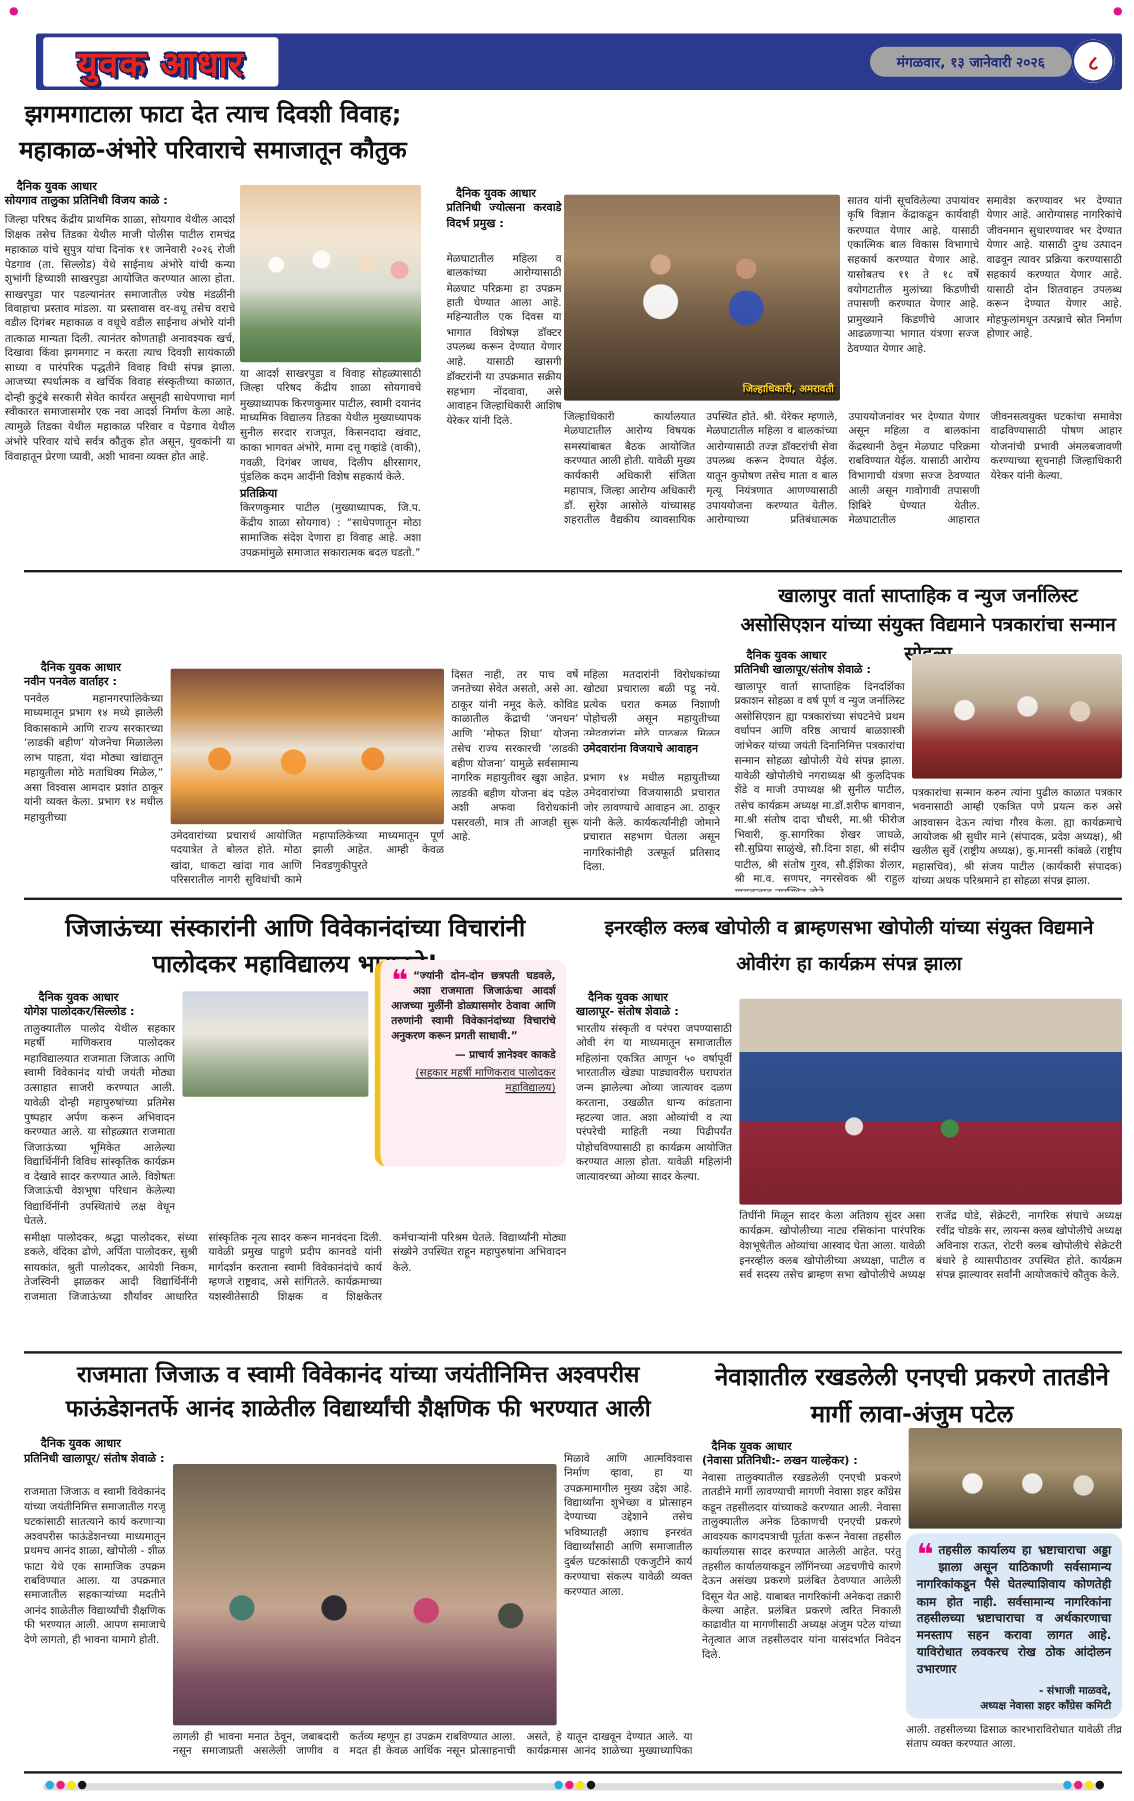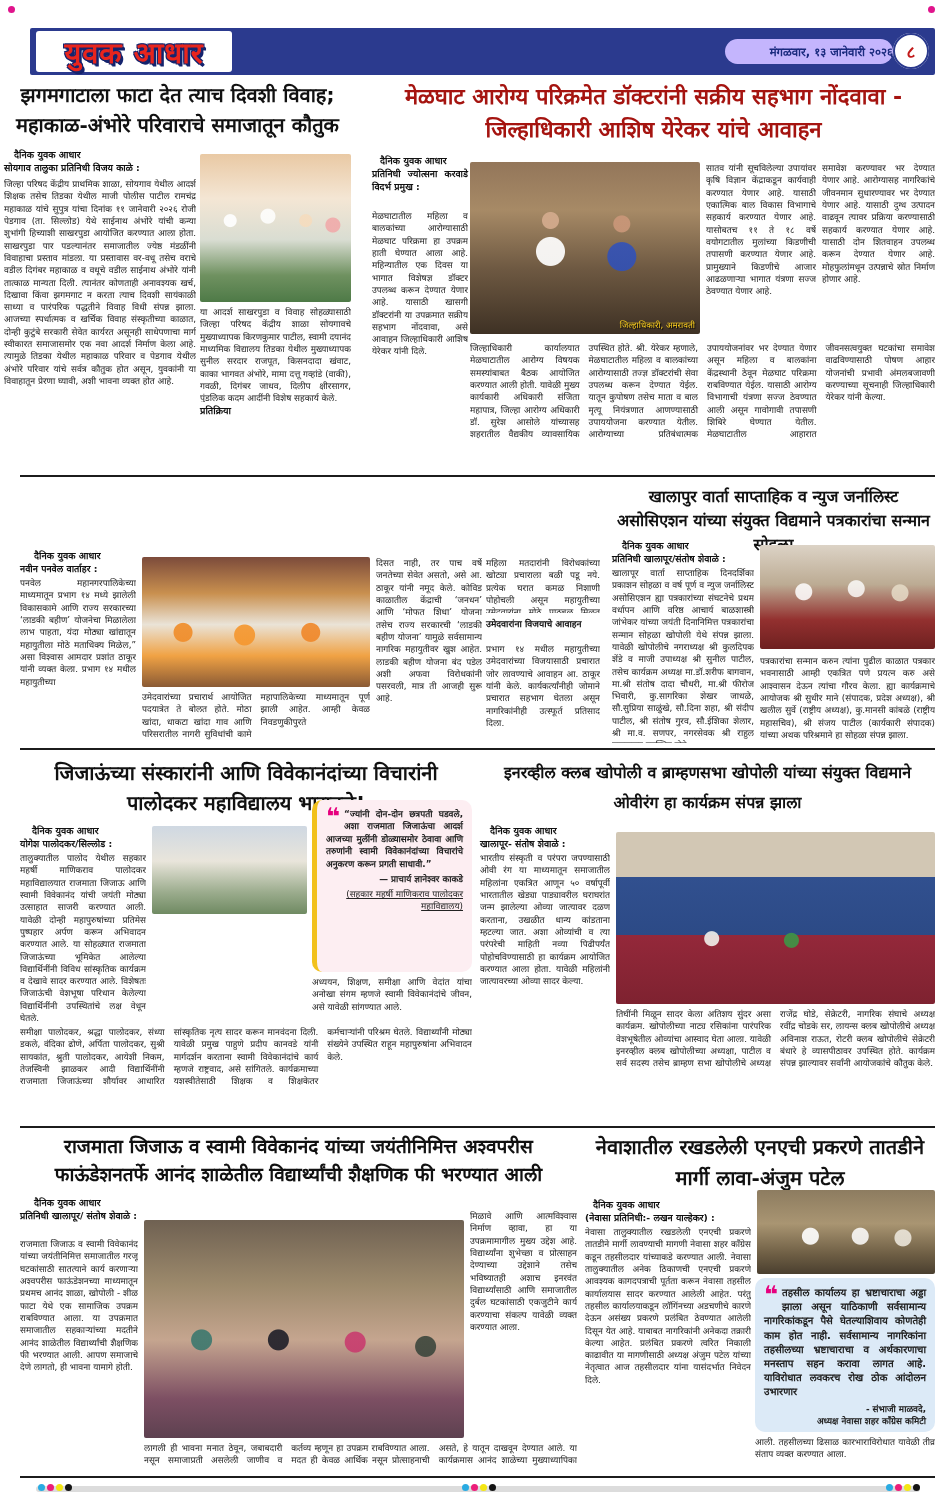--- a/index.html
+++ b/index.html
@@ -5,22 +5,22 @@
   html,body{margin:0;padding:0;background:#f2f2f2;}
   .page{position:relative;width:945px;height:1501px;background:#ffffff;overflow:hidden;
         font-family:"DejaVu Sans","Liberation Sans",sans-serif;color:#1c1c1c;}
   .abs{position:absolute;}
   
   .band{position:absolute;left:30px;top:28px;width:905px;height:47px;background:#2b3a8e;border-radius:2px;}
   .logo-box{position:absolute;left:6px;top:3px;width:196px;height:41px;background:#ffffff;border-radius:3px;
             display:flex;align-items:center;justify-content:center;}
   .logo-text{font-size:29px;font-weight:900;color:#e8251d;letter-spacing:1px;white-space:nowrap;
              text-shadow:1.5px 1.5px 0 #15246e,-1px -1px 0 #15246e,1px -1px 0 #15246e,-1px 1px 0 #15246e,2.5px 2.5px 0 #15246e;}
-  .date-pill{position:absolute;right:42px;top:11px;width:168px;height:25px;background:#c4b5fd;border-radius:13px;
-             display:flex;align-items:center;justify-content:flex-end;font-size:11.5px;font-weight:bold;color:#1a2a7e;}
+  .date-pill{position:absolute;right:42px;top:11px;width:168px;height:25px;background:#a3a3a3;border-radius:13px;
+             display:flex;align-items:center;justify-content:center;font-size:11.5px;font-weight:bold;color:#1a2a7e;}
   .page-badge{position:absolute;right:6px;top:5px;width:36px;height:36px;background:#ffffff;border-radius:50%;
               display:flex;align-items:center;justify-content:center;font-size:17px;font-weight:900;color:#c21a1a;box-shadow:0 0 0 2px #2b3a8e inset;}
   
   .rule{position:absolute;left:20px;width:915px;height:2px;background:#1c1c1c;}
   
   .hl{position:absolute;left:0;top:0;width:100%;text-align:center;font-weight:bold;color:#111;}
   .hl-red{color:#a51410;}
   .paper{position:absolute;font-size:9.5px;font-weight:bold;color:#111;white-space:nowrap;}
   .byl{position:absolute;font-size:9.3px;font-weight:bold;color:#111;line-height:1.35;text-align:justify;}
   .t{position:absolute;font-size:8.8px;line-height:1.4;text-align:justify;color:#222;overflow:hidden;}
@@ -65,21 +65,21 @@
        radial-gradient(circle at 18% 55%, rgba(60,120,110,.9) 10px, transparent 11px),
        radial-gradient(circle at 42% 55%, rgba(30,30,40,.9) 10px, transparent 11px),
        radial-gradient(circle at 66% 56%, rgba(200,60,110,.9) 10px, transparent 11px),
        radial-gradient(circle at 88% 58%, rgba(60,70,60,.9) 10px, transparent 11px),
        linear-gradient(180deg,#6f6152 0%,#9d8a6c 30%,#c5a58f 55%,#7d4f63 82%,#5d4150 100%);}
   .ph8{background:
        radial-gradient(circle at 30% 55%, rgba(255,255,255,.9) 8px, transparent 9px),
        radial-gradient(circle at 58% 55%, rgba(255,255,255,.85) 8px, transparent 9px),
        radial-gradient(circle at 82% 57%, rgba(240,235,225,.85) 8px, transparent 9px),
        linear-gradient(180deg,#8d7c60 0%,#a99572 40%,#6f5f45 76%,#4a3f2f 100%);}
-  .cap-ov{position:absolute;right:5px;bottom:4px;font-size:8.5px;font-weight:normal;color:#ffd21f;
+  .cap-ov{position:absolute;right:5px;bottom:4px;font-size:8.5px;font-weight:bold;color:#ffd21f;
           text-shadow:1px 1px 1px #000;text-align:right;}
   
   .quote{position:absolute;border-radius:10px;padding:8px 9px 6px 9px;box-sizing:border-box;overflow:hidden;}
   .q-pink{background:#fdeef2;border-left:5px solid #f2c11c;}
   .q-blue{background:#dceaf7;}
   .qmark{float:left;font-size:24px;line-height:.8;color:#e6007e;font-weight:900;margin:0 4px 0 0;}
   .qtext{font-size:8.8px;line-height:1.42;text-align:justify;color:#222;font-weight:bold;}
   .qattr{font-size:8.8px;font-weight:bold;color:#222;text-align:right;margin-top:3px;}
   
   .regbar{position:absolute;left:36px;top:1486px;width:884px;height:6px;background:#dcdcdc;border-radius:3px;}
@@ -109,24 +109,24 @@
   </div>
 
   <div class="abs" style="left:4px;top:80px;width:347px;height:394px;">
     <div class="hl" style="font-size:20px;line-height:30px;">झगमगाटाला फाटा देत त्याच दिवशी विवाह; महाकाळ-अंभोरे परिवाराचे समाजातून कौतुक</div>
     <div class="paper" style="left:10px;top:68px;">दैनिक युवक आधार</div>
     <div class="byl" style="left:0;top:82px;width:192px;">सोयगाव तालुका प्रतिनिधी विजय काळे :</div>
     <div class="t" style="left:0;top:98px;width:192px;height:296px;">जिल्हा परिषद केंद्रीय प्राथमिक शाळा, सोयगाव येथील आदर्श शिक्षक तसेच तिडका येथील माजी पोलीस पाटील रामचंद्र महाकाळ यांचे सुपुत्र यांचा दिनांक ११ जानेवारी २०२६ रोजी पेडगाव (ता. सिल्लोड) येथे साईनाथ अंभोरे यांची कन्या शुभांगी हिच्याशी साखरपुडा आयोजित करण्यात आला होता. साखरपुडा पार पडल्यानंतर समाजातील ज्येष्ठ मंडळींनी विवाहाचा प्रस्ताव मांडला. या प्रस्तावास वर-वधू तसेच वराचे वडील दिगंबर महाकाळ व वधूचे वडील साईनाथ अंभोरे यांनी तात्काळ मान्यता दिली. त्यानंतर कोणताही अनावश्यक खर्च, दिखावा किंवा झगमगाट न करता त्याच दिवशी सायंकाळी साध्या व पारंपरिक पद्धतीने विवाह विधी संपन्न झाला. आजच्या स्पर्धात्मक व खर्चिक विवाह संस्कृतीच्या काळात, दोन्ही कुटुंबे सरकारी सेवेत कार्यरत असूनही साधेपणाचा मार्ग स्वीकारत समाजासमोर एक नवा आदर्श निर्माण केला आहे. त्यामुळे तिडका येथील महाकाळ परिवार व पेडगाव येथील अंभोरे परिवार यांचे सर्वत्र कौतुक होत असून, युवकांनी या विवाहातून प्रेरणा घ्यावी, अशी भावना व्यक्त होत आहे.</div>
     <div class="photo ph1" style="left:196px;top:74px;width:151px;height:148px;"></div>
     <div class="t" style="left:196px;top:226px;width:151px;height:96px;">या आदर्श साखरपुडा व विवाह सोहळ्यासाठी जिल्हा परिषद केंद्रीय शाळा सोयगावचे मुख्याध्यापक किरणकुमार पाटील, स्वामी दयानंद माध्यमिक विद्यालय तिडका येथील मुख्याध्यापक सुनील सरदार राजपूत, किसनदादा खंवाट, काका भागवत अंभोरे, मामा दत्तू गव्हांडे (वाकी), गवळी, दिगंबर जाधव, दिलीप क्षीरसागर, पुंडलिक कदम आदींनी विशेष सहकार्य केले.</div>
     <div class="sub" style="left:196px;top:324px;">प्रतिक्रिया</div>
+    <div class="t" style="left:196px;top:338px;width:151px;height:56px;">किरणकुमार पाटील (मुख्याध्यापक, जि.प. केंद्रीय शाळा सोयगाव) : “साधेपणातून मोठा सामाजिक संदेश देणारा हा विवाह आहे. अशा उपक्रमांमुळे समाजात सकारात्मक बदल घडतो.”</div>
   </div>
 
   <div class="abs" style="left:372px;top:80px;width:563px;height:395px;">
-    <div class="hl hl-red" style="font-size:22px;line-height:33px;">मेळघाट आरोग्य परिक्रमेत डॉक्टरांनी सक्रीय सहभाग नोंदवावा - जिल्हाधिकारी आशिष येरेकर यांचे आवाहन</div>
     <div class="paper" style="left:8px;top:74px;">दैनिक युवक आधार</div>
     <div class="byl" style="left:0;top:88px;width:96px;">प्रतिनिधी ज्योत्सना करवाडे विदर्भ प्रमुख :</div>
     <div class="t" style="left:0;top:130px;width:96px;height:265px;">मेळघाटातील महिला व बालकांच्या आरोग्यासाठी मेळघाट परिक्रमा हा उपक्रम हाती घेण्यात आला आहे. महिन्यातील एक दिवस या भागात विशेषज्ञ डॉक्टर उपलब्ध करून देण्यात येणार आहे. यासाठी खासगी डॉक्टरांनी या उपक्रमात सक्रीय सहभाग नोंदवावा, असे आवाहन जिल्हाधिकारी आशिष येरेकर यांनी दिले.</div>
     <div class="photo ph2" style="left:98px;top:82px;width:230px;height:172px;">
       <div class="cap-ov">जिल्हाधिकारी, अमरावती</div>
     </div>
     <div class="t" style="left:334px;top:82px;width:110px;height:176px;">सातव यांनी सूचविलेल्या उपायांवर कृषि विज्ञान केंद्राकडून कार्यवाही करण्यात येणार आहे. यासाठी एकात्मिक बाल विकास विभागाचे सहकार्य करण्यात येणार आहे. यासोबतच ११ ते १८ वर्षे वयोगटातील मुलांच्या किडणीची तपासणी करण्यात येणार आहे. प्रामुख्याने किडणीचे आजार आढळणाऱ्या भागात यंत्रणा सज्ज ठेवण्यात येणार आहे.</div>
     <div class="t" style="left:450px;top:82px;width:113px;height:176px;">समावेश करण्यावर भर देण्यात येणार आहे. आरोग्यासह नागरिकांचे जीवनमान सुधारण्यावर भर देण्यात येणार आहे. यासाठी दुग्ध उत्पादन वाढवून त्यावर प्रक्रिया करण्यासाठी सहकार्य करण्यात येणार आहे. यासाठी दोन शितवाहन उपलब्ध करून देण्यात येणार आहे. मोहफुलांमधून उत्पन्नाचे स्रोत निर्माण होणार आहे.</div>
     <div class="t cols4" style="left:98px;top:262px;width:465px;height:133px;">जिल्हाधिकारी कार्यालयात मेळघाटातील आरोग्य विषयक समस्यांबाबत बैठक आयोजित करण्यात आली होती. यावेळी मुख्य कार्यकारी अधिकारी संजिता महापात्र, जिल्हा आरोग्य अधिकारी डॉ. सुरेश आसोले यांच्यासह शहरातील वैद्यकीय व्यावसायिक उपस्थित होते. श्री. येरेकर म्हणाले, मेळघाटातील महिला व बालकांच्या आरोग्यासाठी तज्ज्ञ डॉक्टरांची सेवा उपलब्ध करून देण्यात येईल. यातून कुपोषण तसेच माता व बाल मृत्यू नियंत्रणात आणण्यासाठी उपाययोजना करण्यात येतील. आरोग्याच्या प्रतिबंधात्मक उपाययोजनांवर भर देण्यात येणार असून महिला व बालकांना केंद्रस्थानी ठेवून मेळघाट परिक्रमा राबविण्यात येईल. यासाठी आरोग्य विभागाची यंत्रणा सज्ज ठेवण्यात आली असून गावोगावी तपासणी शिबिरे घेण्यात येतील. मेळघाटातील आहारात जीवनसत्वयुक्त घटकांचा समावेश वाढविण्यासाठी पोषण आहार योजनांची प्रभावी अंमलबजावणी करण्याच्या सूचनाही जिल्हाधिकारी येरेकर यांनी केल्या.</div>
   </div>
@@ -162,21 +162,20 @@
     <div class="byl" style="left:0;top:80px;width:126px;">योगेश पालोदकर/सिल्लोड :</div>
     <div class="t" style="left:0;top:94px;width:126px;height:222px;">तालुक्यातील पालोद येथील सहकार महर्षी माणिकराव पालोदकर महाविद्यालयात राजमाता जिजाऊ आणि स्वामी विवेकानंद यांची जयंती मोठ्या उत्साहात साजरी करण्यात आली. यावेळी दोन्ही महापुरुषांच्या प्रतिमेस पुष्पहार अर्पण करून अभिवादन करण्यात आले. या सोहळ्यात राजमाता जिजाऊंच्या भूमिकेत आलेल्या विद्यार्थिनींनी विविध सांस्कृतिक कार्यक्रम व देखावे सादर करण्यात आले. विशेषतः जिजाऊंची वेशभूषा परिधान केलेल्या विद्यार्थिनींनी उपस्थितांचे लक्ष वेधून घेतले.</div>
     <div class="photo ph5a" style="left:132px;top:68px;width:155px;height:88px;"></div>
     <div class="photo ph5b" style="left:132px;top:158px;width:155px;height:100px;"></div>
     <div class="quote q-pink" style="left:292px;top:42px;width:160px;height:172px;">
       <span class="qmark">❝</span>
       <div class="qtext">“ज्यांनी दोन-दोन छत्रपती घडवले, अशा राजमाता जिजाऊंचा आदर्श आजच्या मुलींनी डोळ्यासमोर ठेवावा आणि तरुणांनी स्वामी विवेकानंदांच्या विचारांचे अनुकरण करून प्रगती साधावी.”</div>
       <div class="qattr">— प्राचार्य ज्ञानेश्वर काकडे</div>
       <div class="qattr" style="font-weight:normal;text-decoration:underline;">(सहकार महर्षी माणिकराव पालोदकर महाविद्यालय)</div>
     </div>
-    <div class="t" style="left:292px;top:218px;width:160px;height:46px;">अध्ययन, शिक्षण, समीक्षा आणि वेदांत यांचा अनोखा संगम म्हणजे स्वामी विवेकानंदांचे जीवन, असे यावेळी सांगण्यात आले.</div>
     <div class="t cols3" style="left:0;top:268px;width:452px;height:90px;">समीक्षा पालोदकर, श्रद्धा पालोदकर, संध्या डकले, वंदिका ढोणे, अर्पिता पालोदकर, सुश्री सायकांत, श्रुती पालोदकर, आयेशी निकम, तेजस्विनी झाळकर आदी विद्यार्थिनींनी राजमाता जिजाऊंच्या शौर्यावर आधारित सांस्कृतिक नृत्य सादर करून मानवंदना दिली. यावेळी प्रमुख पाहुणे प्रदीप कानवडे यांनी मार्गदर्शन करताना स्वामी विवेकानंदांचे कार्य म्हणजे राष्ट्रवाद, असे सांगितले. कार्यक्रमाच्या यशस्वीतेसाठी शिक्षक व शिक्षकेतर कर्मचाऱ्यांनी परिश्रम घेतले. विद्यार्थ्यांनी मोठ्या संख्येने उपस्थित राहून महापुरुषांना अभिवादन केले.</div>
   </div>
 
   <div class="abs" style="left:480px;top:758px;width:455px;height:360px;">
     <div class="hl" style="font-size:16px;line-height:30px;">इनरव्हील क्लब खोपोली व ब्राम्हणसभा खोपोली यांच्या संयुक्त विद्यमाने ओवीरंग हा कार्यक्रम संपन्न झाला</div>
     <div class="paper" style="left:10px;top:66px;">दैनिक युवक आधार</div>
     <div class="byl" style="left:0;top:80px;width:130px;">खालापूर- संतोष शेवाळे :</div>
     <div class="t" style="left:0;top:94px;width:130px;height:262px;">भारतीय संस्कृती व परंपरा जपण्यासाठी ओवी रंग या माध्यमातून समाजातील महिलांना एकत्रित आणून ५० वर्षापूर्वी भारतातील खेड्या पाड्यावरील घराघरांत जन्म झालेल्या ओव्या जात्यावर दळण करताना, उखळीत धान्य कांडताना म्हटल्या जात. अशा ओव्यांची व त्या परंपरेची माहिती नव्या पिढीपर्यंत पोहोचविण्यासाठी हा कार्यक्रम आयोजित करण्यात आला होता. यावेळी महिलांनी जात्यावरच्या ओव्या सादर केल्या.</div>
     <div class="photo ph6" style="left:136px;top:74px;width:319px;height:172px;"></div>
     <div class="t cols2" style="left:136px;top:250px;width:319px;height:106px;">तिघींनी मिळून सादर केला अतिशय सुंदर असा कार्यक्रम. खोपोलीच्या नाट्य रसिकांना पारंपरिक वेशभूषेतील ओव्यांचा आस्वाद घेता आला. यावेळी इनरव्हील क्लब खोपोलीच्या अध्यक्षा, पाटील व सर्व सदस्य तसेच ब्राम्हण सभा खोपोलीचे अध्यक्ष राजेंद्र घोडे, सेक्रेटरी, नागरिक संघाचे अध्यक्ष रवींद्र चोडके सर, लायन्स क्लब खोपोलीचे अध्यक्ष अविनाश राऊत, रोटरी क्लब खोपोलीचे सेक्रेटरी बंधारे हे व्यासपीठावर उपस्थित होते. कार्यक्रम संपन्न झाल्यावर सर्वांनी आयोजकांचे कौतुक केले.</div>

